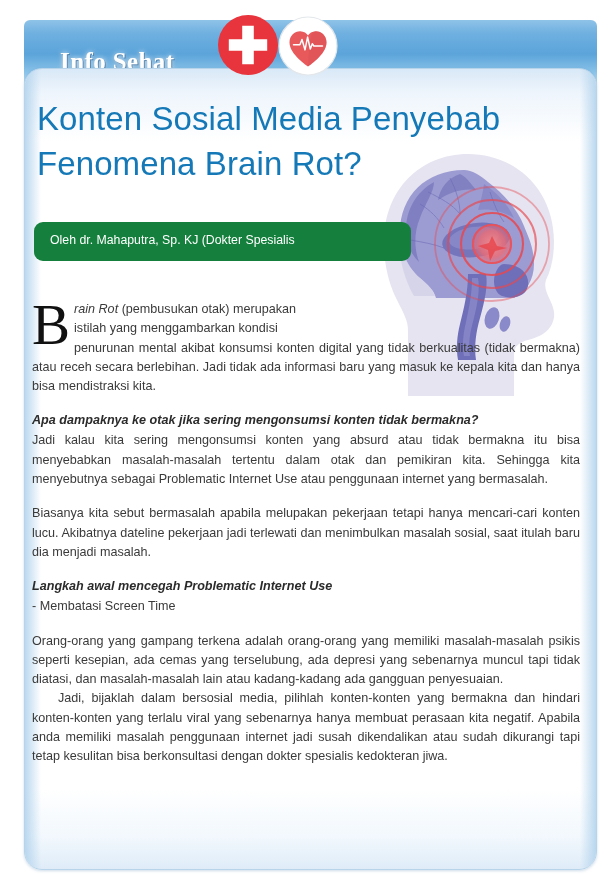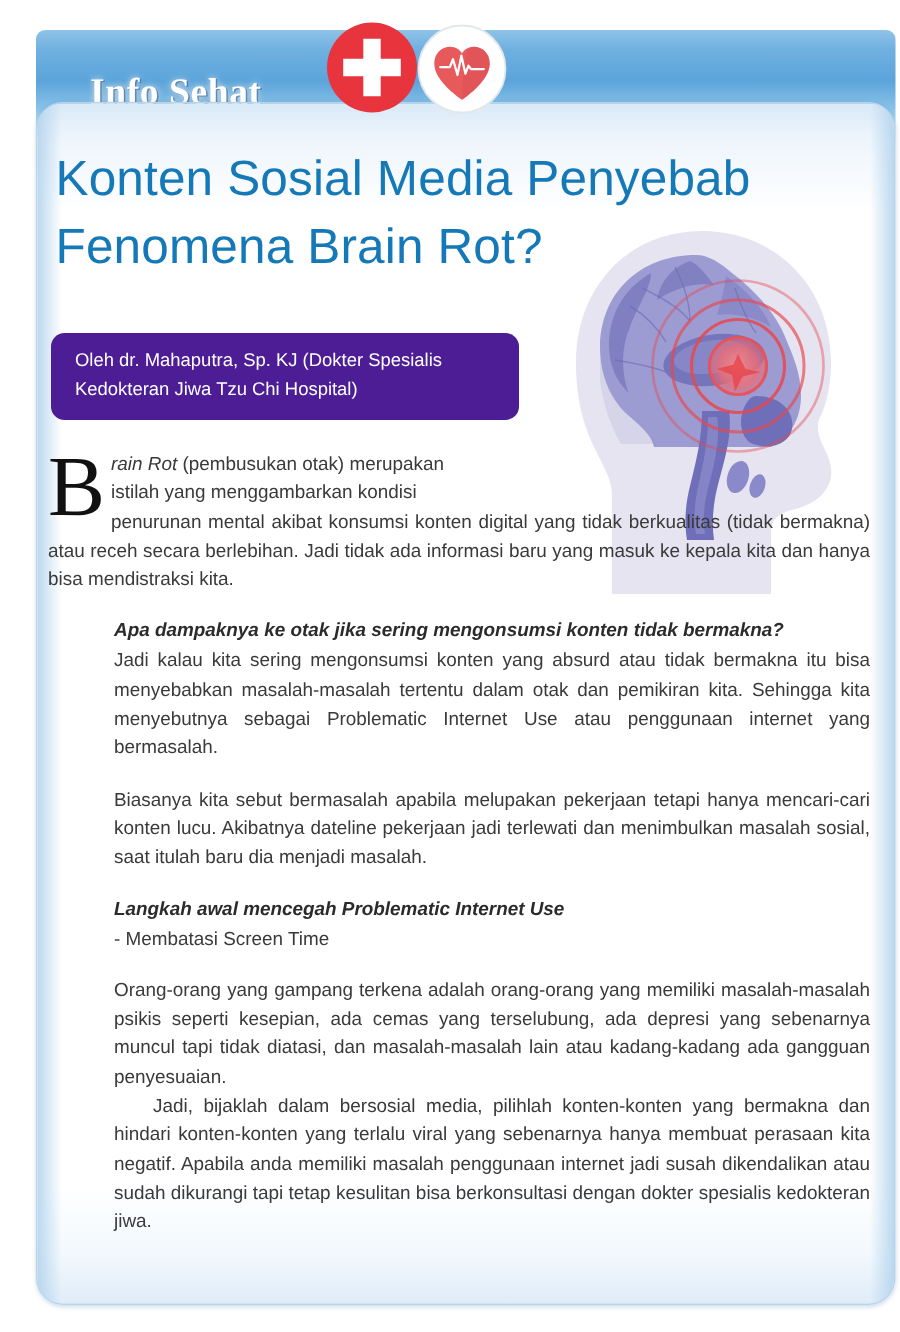--- a/index.html
+++ b/index.html
@@ -139,25 +139,25 @@
     height: 248px;
     z-index: 2;
     pointer-events: none;
   }
 
   
   .byline {
     position: absolute;
     left: 22px;
     top: 222px;
-    width: 312px;
+    width: 377px;
     padding: 9px 14px 11px 16px;
     box-sizing: border-box;
     border-radius: 9px;
-    background: #4c1d95;
+    background: #15803d;
     color: #ffffff;
     font-size: 12.3px;
     line-height: 19px;
     z-index: 6;
   }
   .byline-line { display: block; white-space: nowrap; }
 
   
   .body {
     position: absolute;
@@ -183,21 +183,21 @@
     margin: 2px 4px 0 0;
     padding: 0;
   }
   .lede-indent-1,
   .lede-indent-2 {
     display: block;
     text-align: justify;
   }
   .run-in { font-style: italic; margin-top: 35px; }
 
-  .sec { margin-top: 15px; margin-left: 44px; }
+  .sec { margin-top: 15px; }
   .sec-head {
     font-weight: bold;
     font-style: italic;
     color: #2b2b2b;
     font-size: 12.6px;
     line-height: 19px;
     margin: 0 0 1px 0;
   }
   .sec-body {
     margin: 0;
@@ -339,21 +339,20 @@
         <circle cx="128" cy="96" r="57" stroke-width="1.8" opacity="0.42"></circle>
       </g>
 
       <circle cx="128" cy="96" r="20" fill="url(#glowg)"></circle>
       <path d="M128 88 L133 98 L143 100 L131 103 L126 113 L124 102 L114 98 L125 95 Z" fill="#e8484f" opacity="0.85"></path>
     </svg>
   </div>
 
   <div class="byline">
     <span class="byline-line">Oleh dr. Mahaputra, Sp. KJ (Dokter Spesialis</span>
-    <span class="byline-line">Kedokteran Jiwa Tzu Chi Hospital)</span>
   </div>
 
   <div class="body">
 
     <p class="dropcap-para">
       <span class="dropcap">B</span>
       <span class="lede-indent-1" style="width:316px;">
         <i class="run-in">rain Rot</i><span> (pembusukan otak) merupakan</span>
       </span>
       <span class="lede-indent-2" style="width:316px;">istilah yang menggambarkan kondisi</span>

